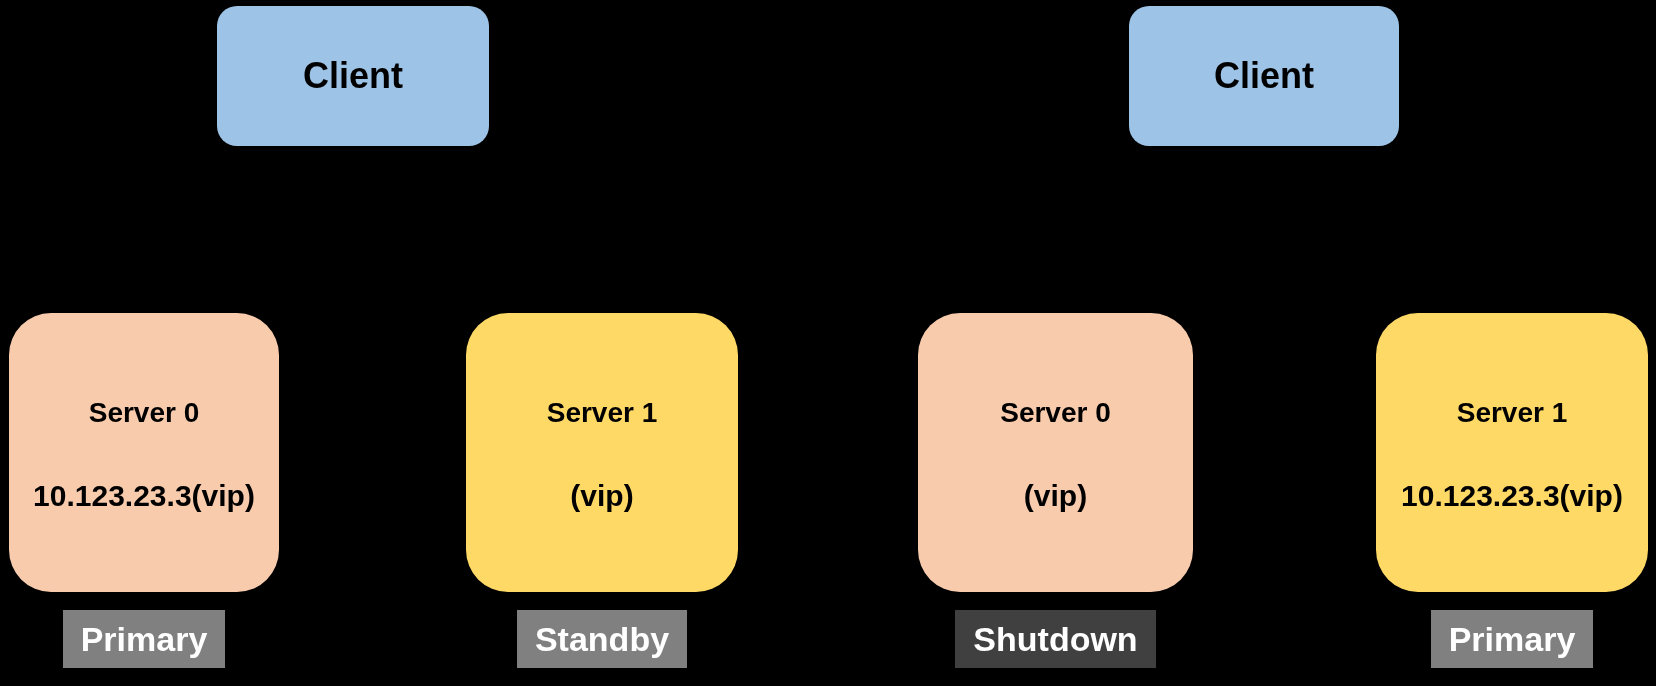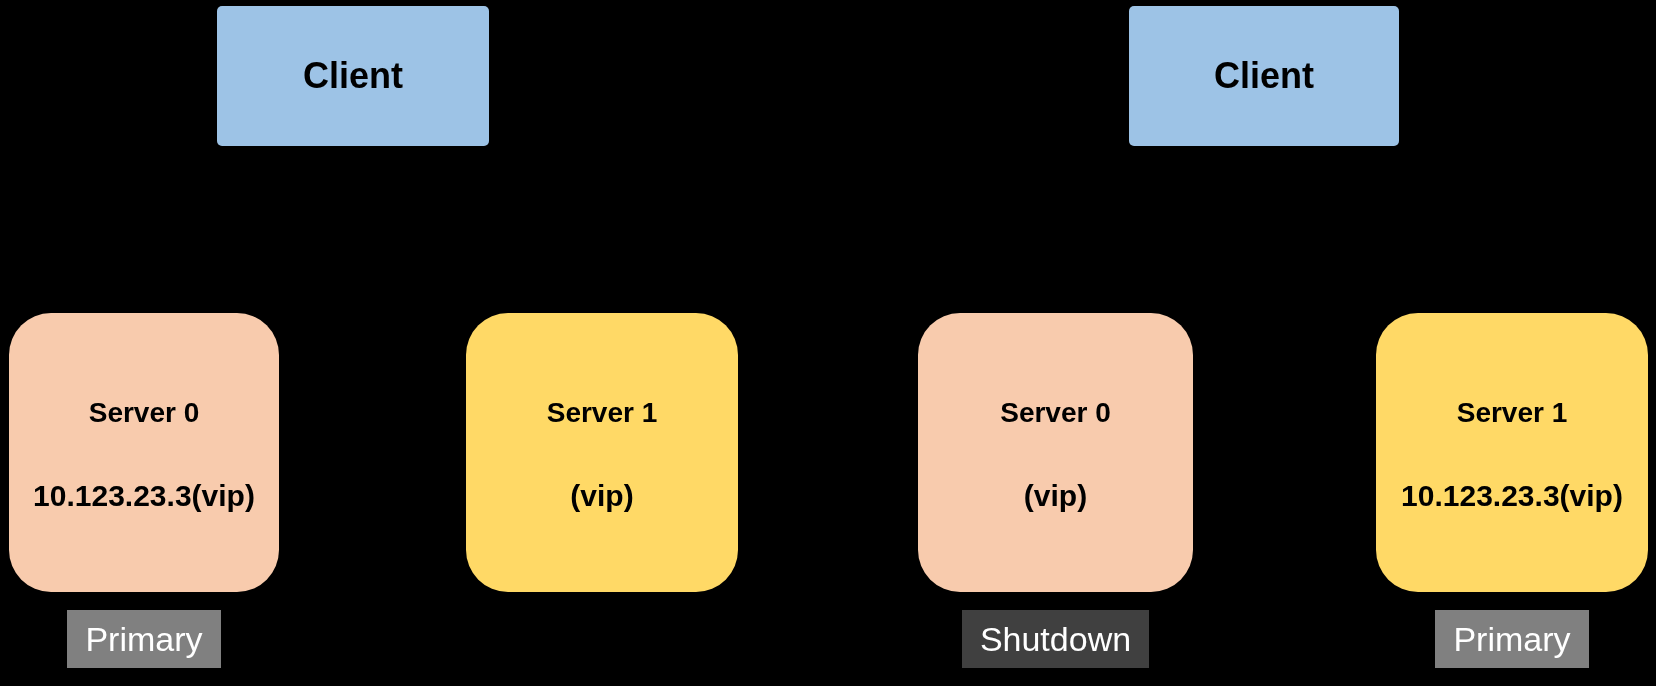--- a/index.html
+++ b/index.html
@@ -22,21 +22,21 @@
     flex-direction: column;
     align-items: center;
     justify-content: center;
     color: var(--box-text, #000);
     font-weight: bold;
     text-align: center;
   }
   .client-node {
     top: 6px;
     height: 140px;
-    border-radius: 5px;
+    border-radius: 20px;
     font-size: 36px;
   }
   .server-node {
     top: 313px;
     height: 279px;
     border-radius: 42px;
   }
   .server-name {
     font-size: 28px;
     line-height: 44px;
@@ -51,21 +51,21 @@
     top: 610px;
     height: 58px;
     text-align: center;
   }
   .state-badge {
     display: inline-block;
     height: 58px;
     line-height: 58px;
     padding: 0 18px;
     font-size: 34px;
-    font-weight: normal;
+    font-weight: bold;
     color: var(--state-badge-text, #fff);
     white-space: nowrap;
   }
   
   .s1-client  { left: 217px;  width: 272px; }
   .s1-server0 { left: 9px;    width: 270px; }
   .s1-server1 { left: 466px;  width: 272px; }
   .s1-badge0  { left: 9px;    width: 270px; }
   .s1-badge1  { left: 466px;  width: 272px; }
   
@@ -89,20 +89,23 @@
     <span class="server-address">10.123.23.3(vip)</span>
   </div>
   <div class="badge-row s1-badge0">
     <span class="state-badge" style="background: rgb(128, 128, 128);">Primary</span>
   </div>
 
   <div class="node server-node s1-server1" style="background: rgb(255, 217, 102);">
     <span class="server-name">Server 1</span>
     <span class="server-address">(vip)</span>
   </div>
+  <div class="badge-row s1-badge1">
+    <span class="state-badge" style="background: rgb(128, 128, 128);">Standby</span>
+  </div>
 
   <div class="node client-node s2-client" style="background: rgb(157, 195, 230);">
     <span>Client</span>
   </div>
 
   <div class="node server-node s2-server0" style="background: rgb(248, 203, 173);">
     <span class="server-name">Server 0</span>
     <span class="server-address">(vip)</span>
   </div>
   <div class="badge-row s2-badge0">

